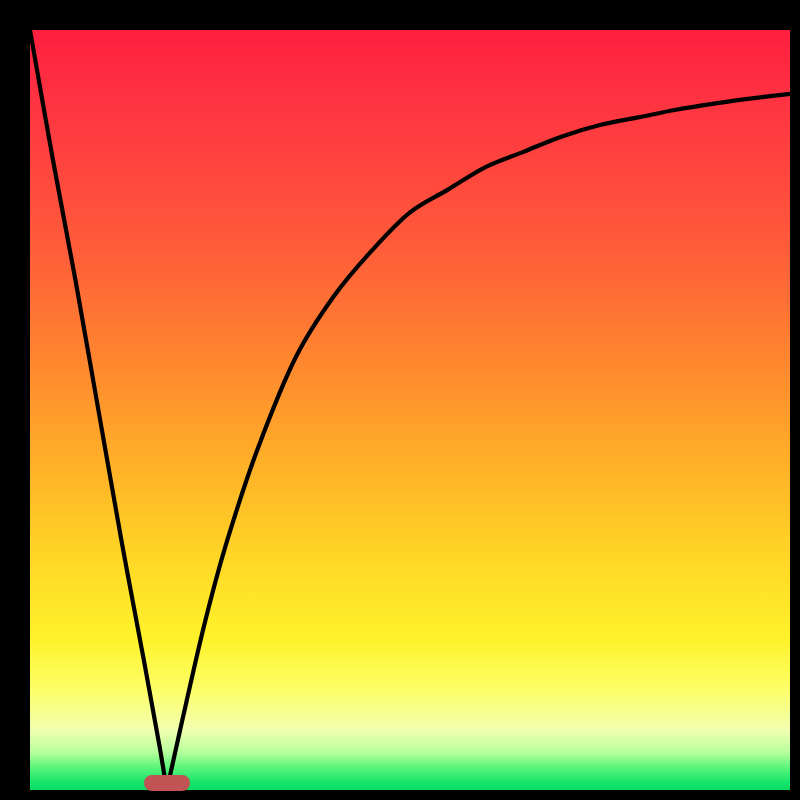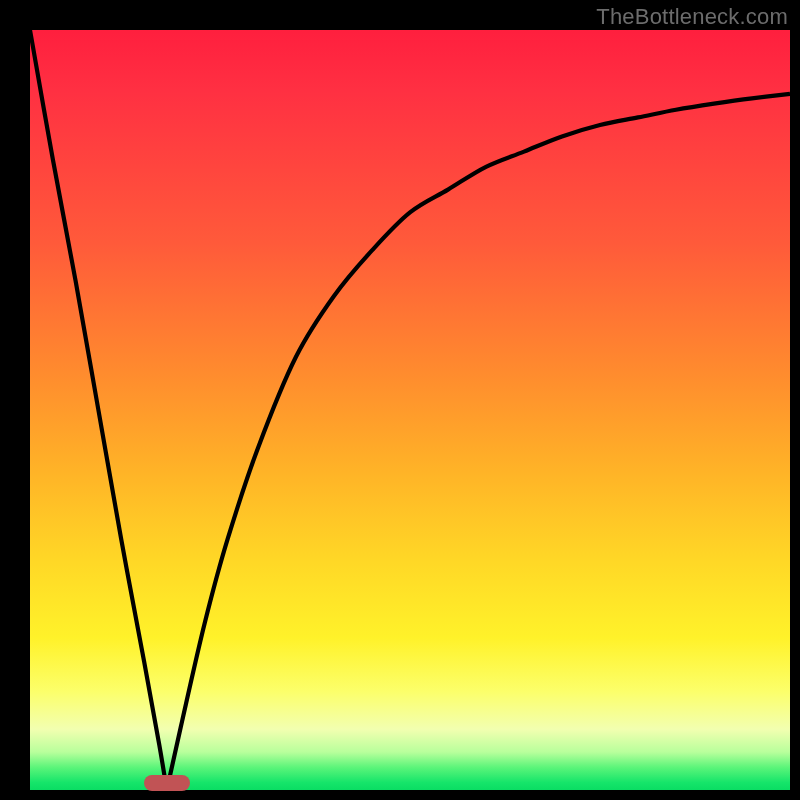--- a/index.html
+++ b/index.html
@@ -65,21 +65,20 @@
     height: 16px;
     border-radius: 9px;
     background: #c15355;
     bottom: -1px;
   }
 </style>
 </head>
 <body>
 
 <div class="frame">
-  <div class="watermark">TheBottleneck.com</div>
 
   <div class="plot-area">
     <svg class="curves" viewBox="0 0 760 760" preserveAspectRatio="none">
       <path fill="none" stroke="#000000" stroke-width="4.2" d="M0.0,0.0 C3.8,21.5 15.2,87.4 22.8,129.2 C30.4,171.0 38.0,209.0 45.6,250.8 C53.2,292.6 60.8,336.9 68.4,380.0 C76.0,423.1 83.6,467.4 91.2,509.2 C98.8,551.0 107.7,596.6 114.0,630.8 C120.3,665.0 125.4,692.9 129.2,714.4 C133.0,735.9 135.5,752.4 136.8,760.0 C138.1,767.6 134.3,771.4 136.8,760.0 C139.3,748.6 145.7,719.5 152.0,691.6 C158.3,663.7 167.2,623.2 174.8,592.8 C182.4,562.4 188.7,538.3 197.6,509.2 C206.5,480.1 216.6,448.4 228.0,418.0 C239.4,387.6 253.3,352.1 266.0,326.8 C278.7,301.5 291.3,283.7 304.0,266.0 C316.7,248.3 329.3,234.3 342.0,220.4 C354.7,206.5 367.3,192.5 380.0,182.4 C392.7,172.3 405.3,167.2 418.0,159.6 C430.7,152.0 443.3,143.1 456.0,136.8 C468.7,130.5 481.3,126.7 494.0,121.6 C506.7,116.5 519.3,110.8 532.0,106.4 C544.7,102.0 557.3,98.2 570.0,95.0 C582.7,91.8 595.3,89.9 608.0,87.4 C620.7,84.9 633.3,82.1 646.0,79.8 C658.7,77.5 671.3,75.6 684.0,73.7 C696.7,71.8 709.3,70.0 722.0,68.4 C734.7,66.8 753.7,64.6 760.0,63.8"></path>
     </svg>
     <div class="marker" style="left: 114px; width: 45.6px; background: rgb(193, 83, 85);"></div>
   </div>
 </div>
 
 </body></html>

